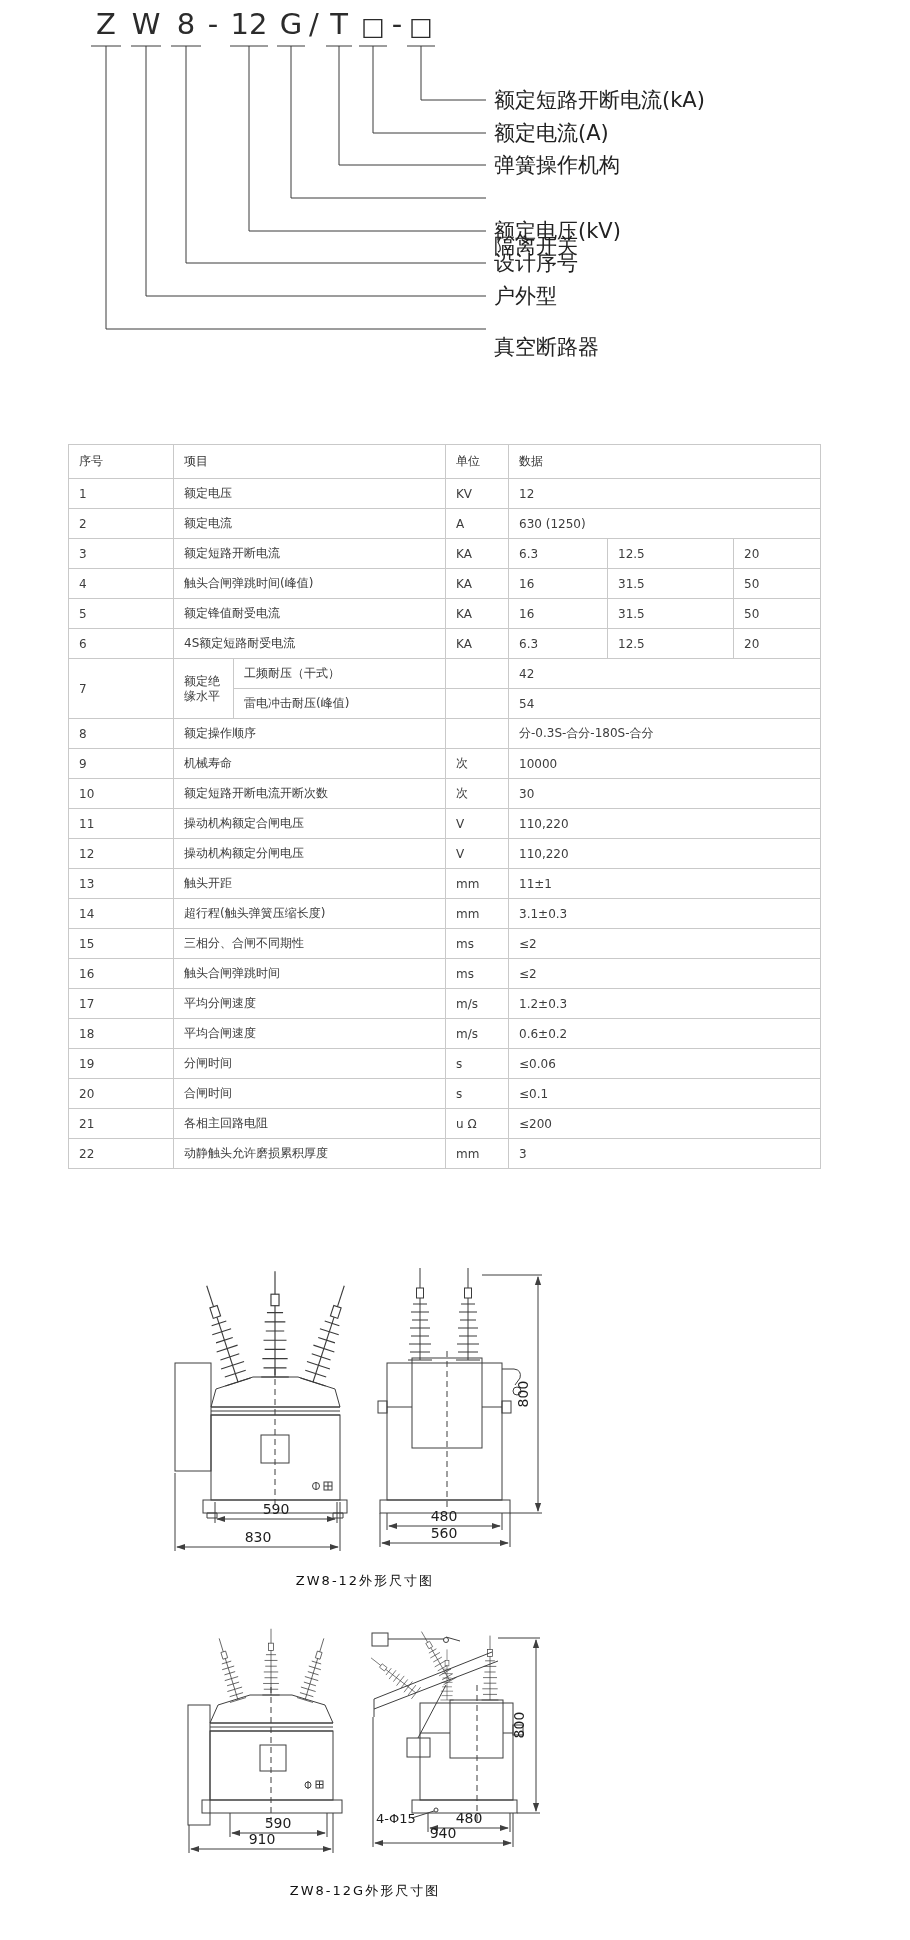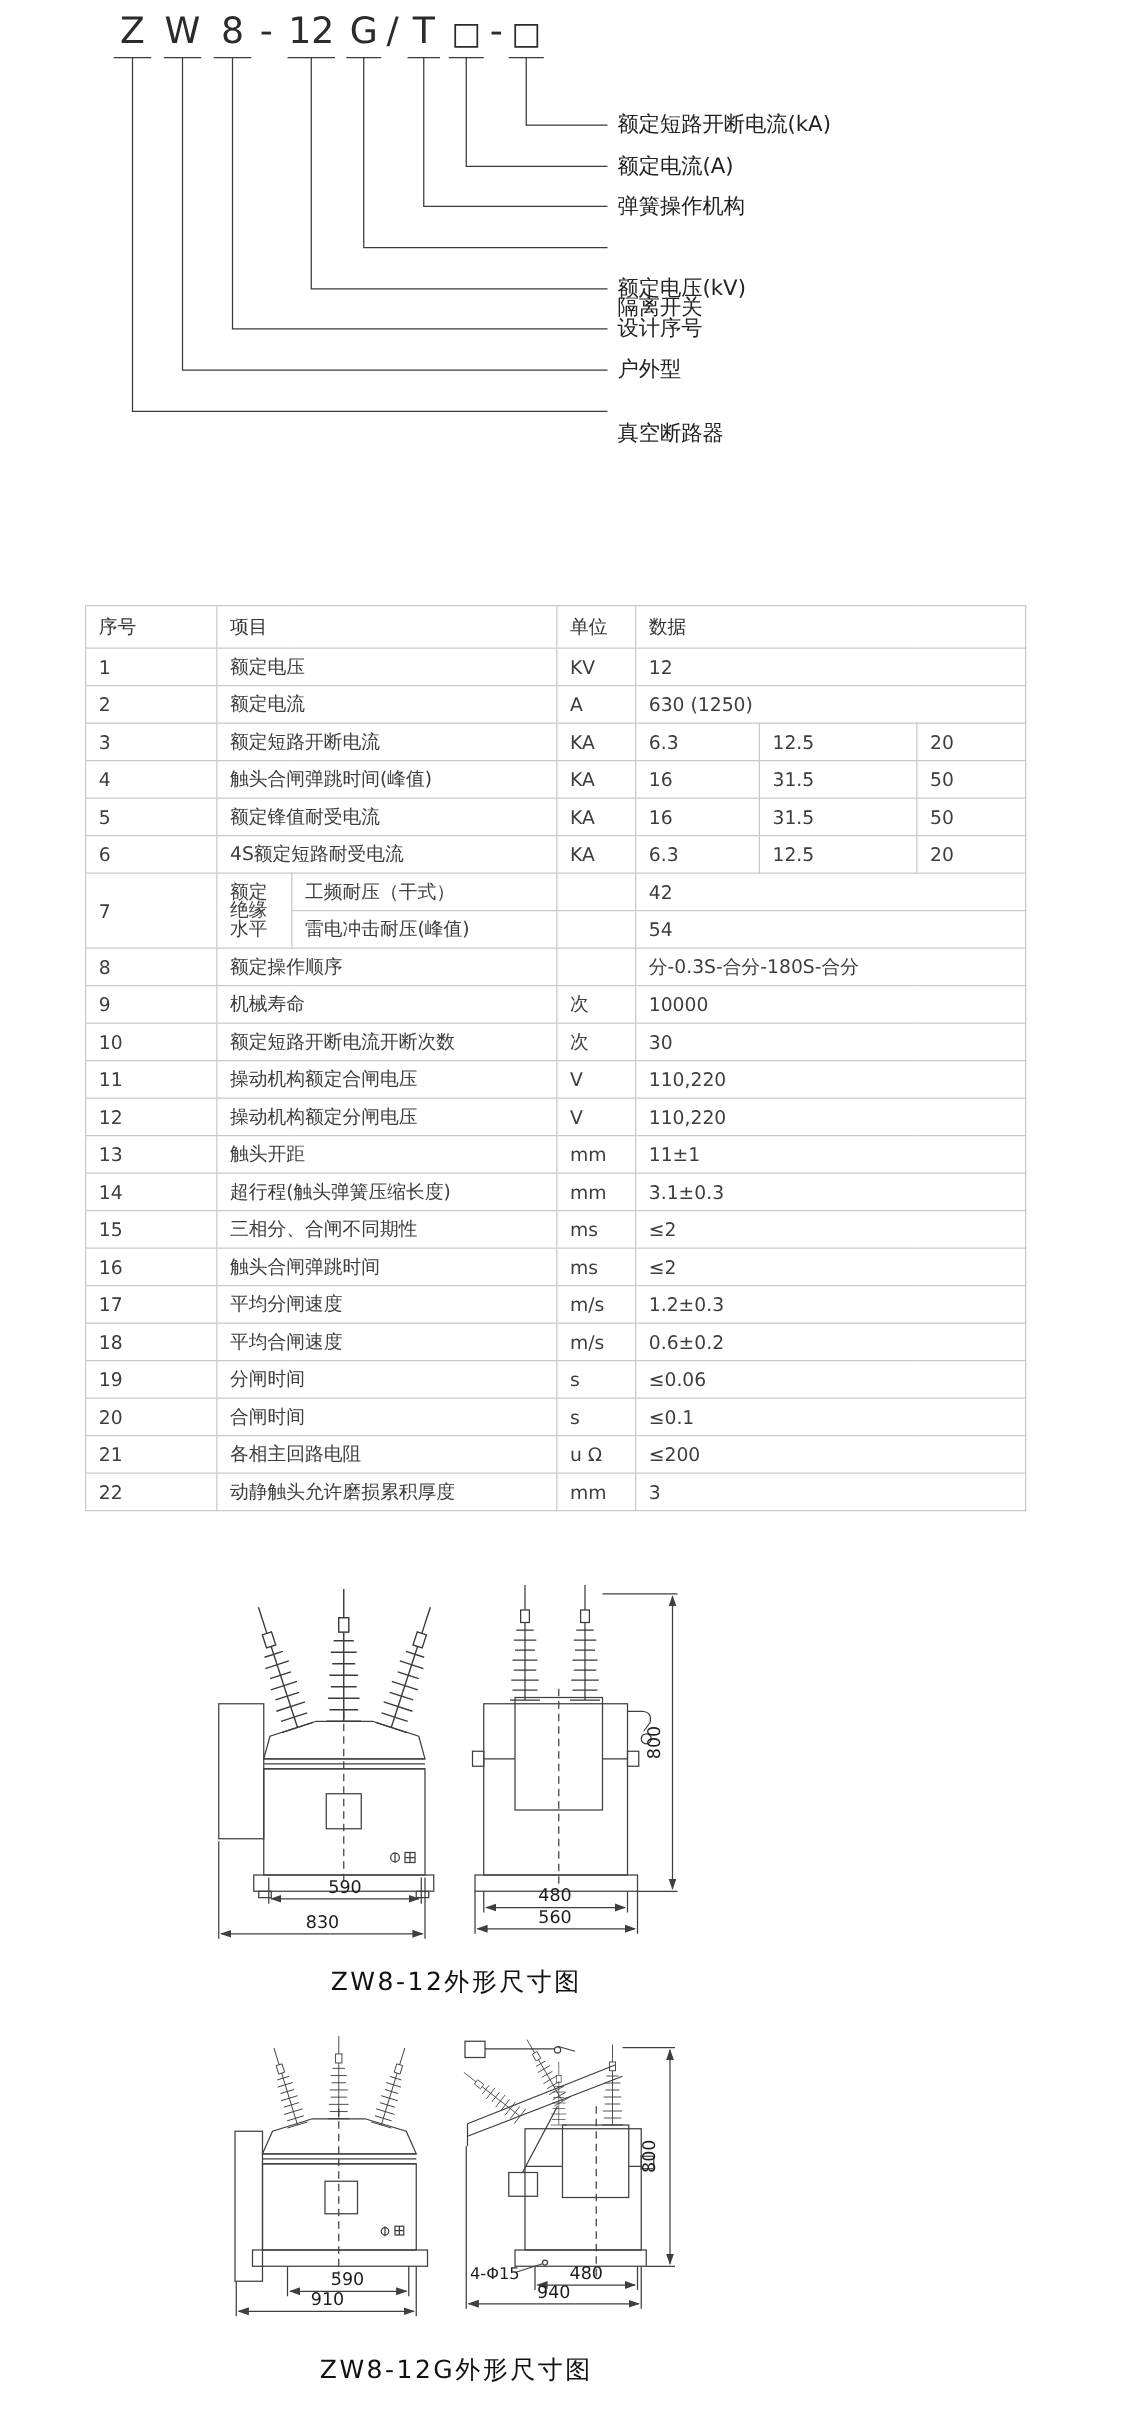--- a/index.html
+++ b/index.html
@@ -11,49 +11,49 @@
   
   #model-diagram{position:absolute;left:0;top:0;width:910px;height:380px;}
   #diagram-lines{position:absolute;left:0;top:0;}
   #diagram-lines path{stroke:#3a3a3a;stroke-width:1;fill:none;}
   .code-char{
     position:absolute;top:6px;transform:translateX(-50%);
     font-size:29px;color:#2b2b2b;white-space:nowrap;line-height:36px;
   }
   .code-box{font-size:25px;top:9px;}
   .md-label{
-    position:absolute;left:494px;font-size:17px;color:#222;
+    position:absolute;left:494px;font-size:21px;color:#222;
     white-space:nowrap;line-height:22px;
   }
   
   table.spec{
-    position:absolute;left:68px;top:484px;width:752px;
+    position:absolute;left:68px;top:444px;width:752px;
     border-collapse:collapse;table-layout:fixed;
-    font-size:15px;color:#3d3d3d;
+    font-size:12px;color:#3d3d3d;
   }
   .spec th,.spec td{
     border:1px solid #c9c9c9;padding:0 10px;height:29px;
     font-weight:normal;text-align:left;vertical-align:middle;
     white-space:nowrap;overflow:hidden;
   }
   .spec thead th{height:33px;color:#333;}
   .spec td.wrap{white-space:normal;line-height:15px;}
   
   .fig-svg{position:absolute;}
   .art{stroke:#3f3f3f;stroke-width:1;fill:none;}
   .dash{stroke-dasharray:6 4;}
   .dimline{stroke:#3f3f3f;stroke-width:1;fill:none;}
   text.dim{
     fill:#1d1d1d;font-size:14px;text-anchor:middle;stroke:none;
     font-family:"DejaVu Sans","Liberation Sans",sans-serif;
   }
   text.dim-small{font-size:13px;}
   .fig-caption{
     position:absolute;left:150px;width:430px;text-align:center;
-    font-size:20px;color:#111;letter-spacing:2px;
+    font-size:13px;color:#111;letter-spacing:2px;
   }
 </style>
 </head>
 <body>
 
 <div id="model-diagram">
   <svg id="diagram-lines" width="910" height="380" viewBox="0 0 910 380">
       <path d="M91,46 H121 M106,46 V329 H486"></path>
       <path d="M131,46 H161 M146,46 V296 H486"></path>
       <path d="M171,46 H201 M186,46 V263 H486"></path>

